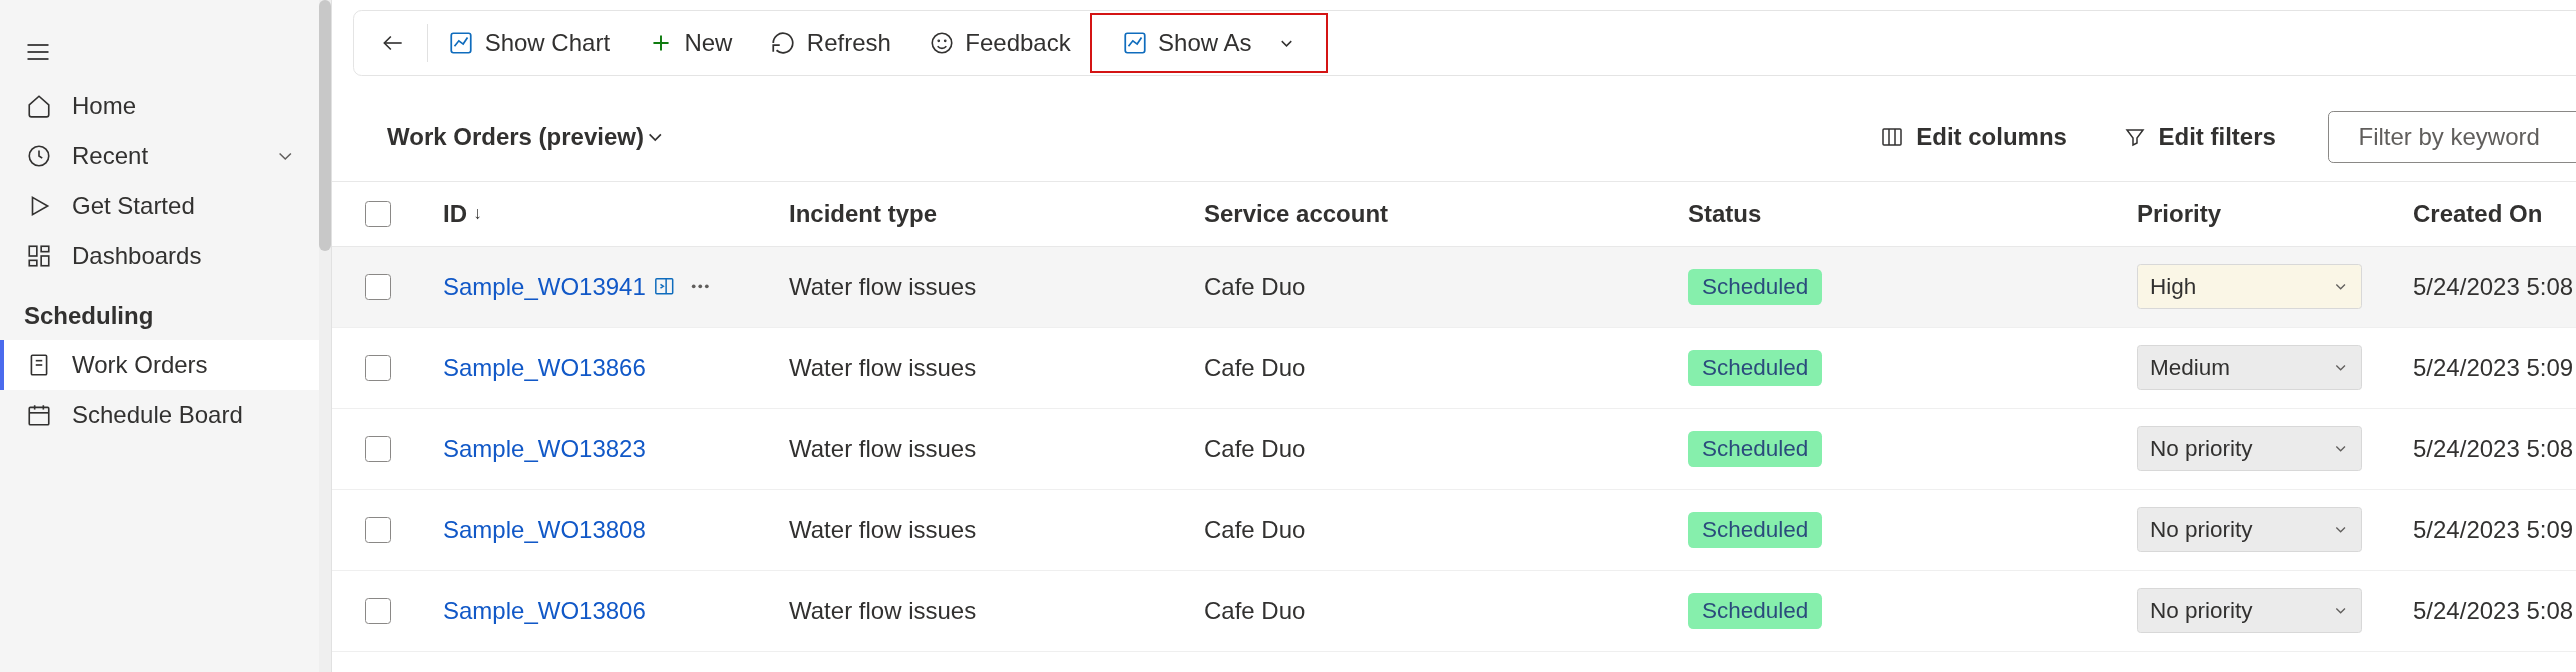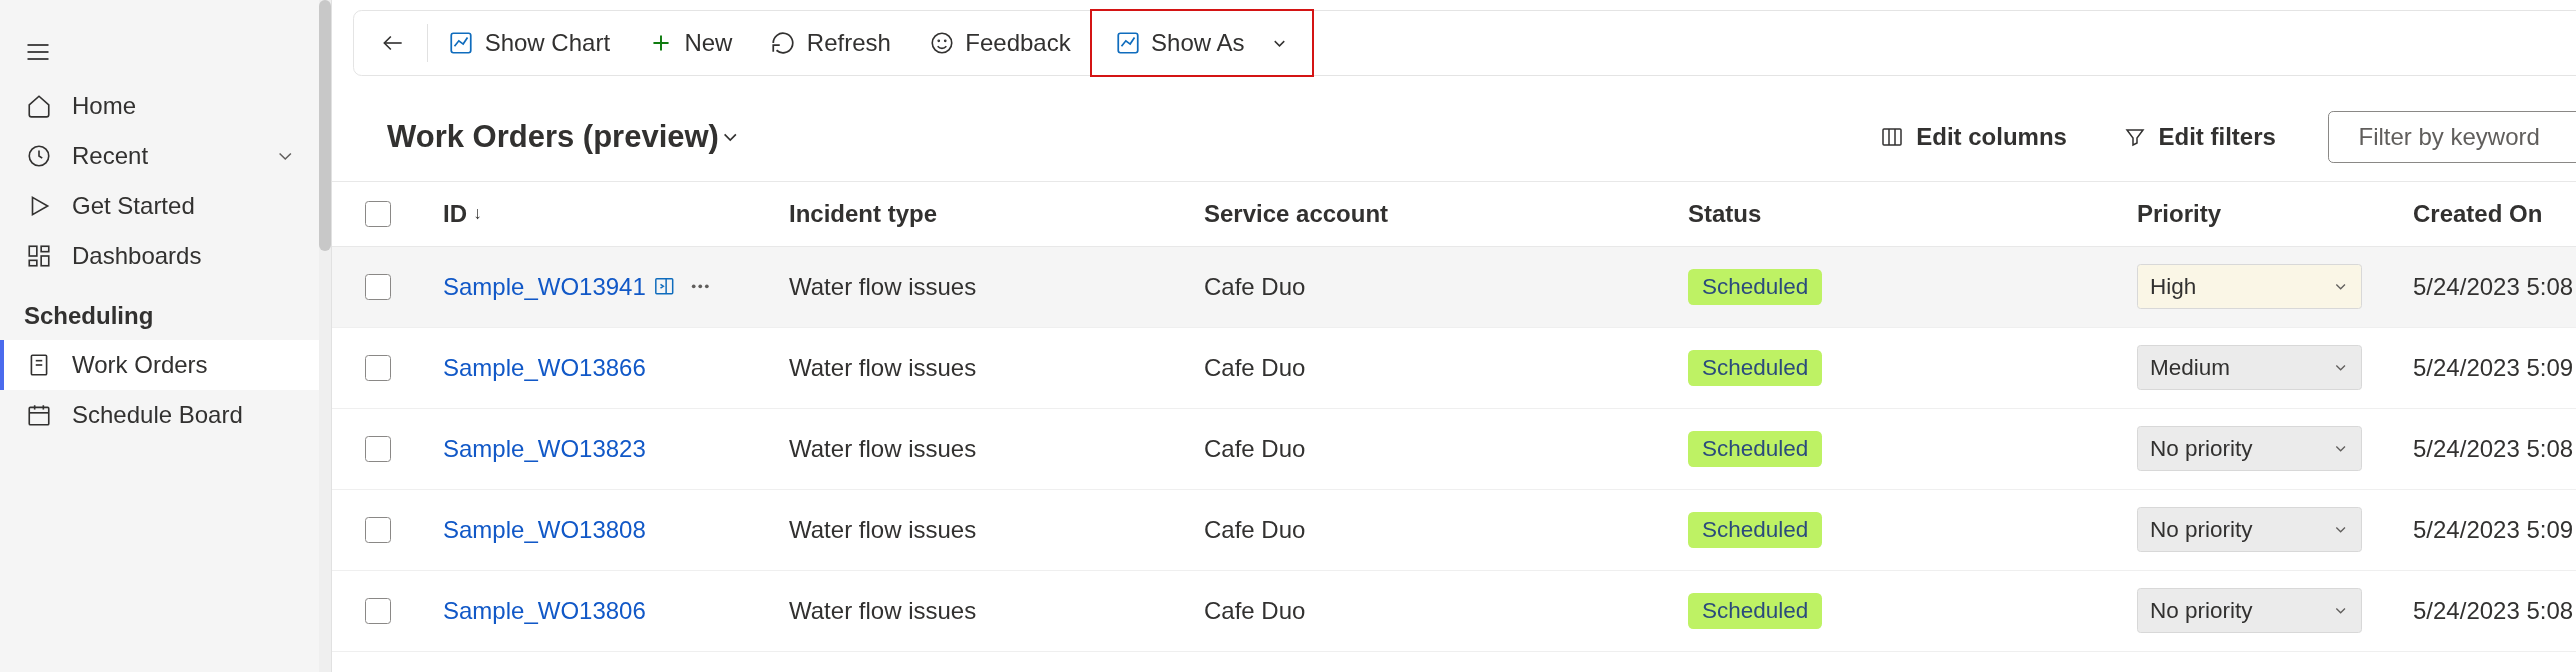--- a/index.html
+++ b/index.html
@@ -100,33 +100,33 @@
     .tb-sep {
       width: 0.9px; height: 38px;
       background: #e1e1e1;
       margin: 0 1.7px;
     }
     .tb-back { padding: 8.6px 19px; }
     .show-as-box {
       border: 2.6px solid #d41414;
       display: inline-flex;
       align-items: center;
-      height: 68px;
-      padding: 0 4px;
+      height: 60px;
+      padding: 0 11px;
     }
 
     
     .list-header {
       display: flex;
       align-items: center;
       padding: 35px 55px 17.3px 55px;
     }
     .view-title {
       display: inline-flex; align-items: center; gap: 0;
-      font-size: 31px; font-weight: 600;
+      font-size: 24px; font-weight: 600;
       cursor: pointer;
     }
     .list-header .spacer { flex: 1; }
     .header-action {
       display: inline-flex; align-items: center; gap: 12px;
       font-size: 24px;
       padding: 8.6px 17.3px;
       border: none; background: transparent; cursor: pointer;
       color: #323130;
       margin-left: 21px;
@@ -182,21 +182,21 @@
       cursor: pointer;
       background: #fff;
     }
     .id-link { color: #1158c7; cursor: pointer; }
     .badge {
       display: inline-block;
       padding: 5.2px 14px;
       border-radius: 5.2px;
       font-size: 22.5px;
     }
-    .badge-scheduled { background: #bef264; color: #2b4b7c; }
+    .badge-scheduled { background: #86efac; color: #2b4b7c; }
     .priority-select {
       display: inline-flex; align-items: center; justify-content: space-between;
       width: 225px; height: 45px;
       border: 0.9px solid #d8d8d8;
       border-radius: 3.5px;
       padding: 0 12px;
       cursor: pointer;
       font-size: 22.5px;
     }
     .priority-high { background: #faf6e6; }

